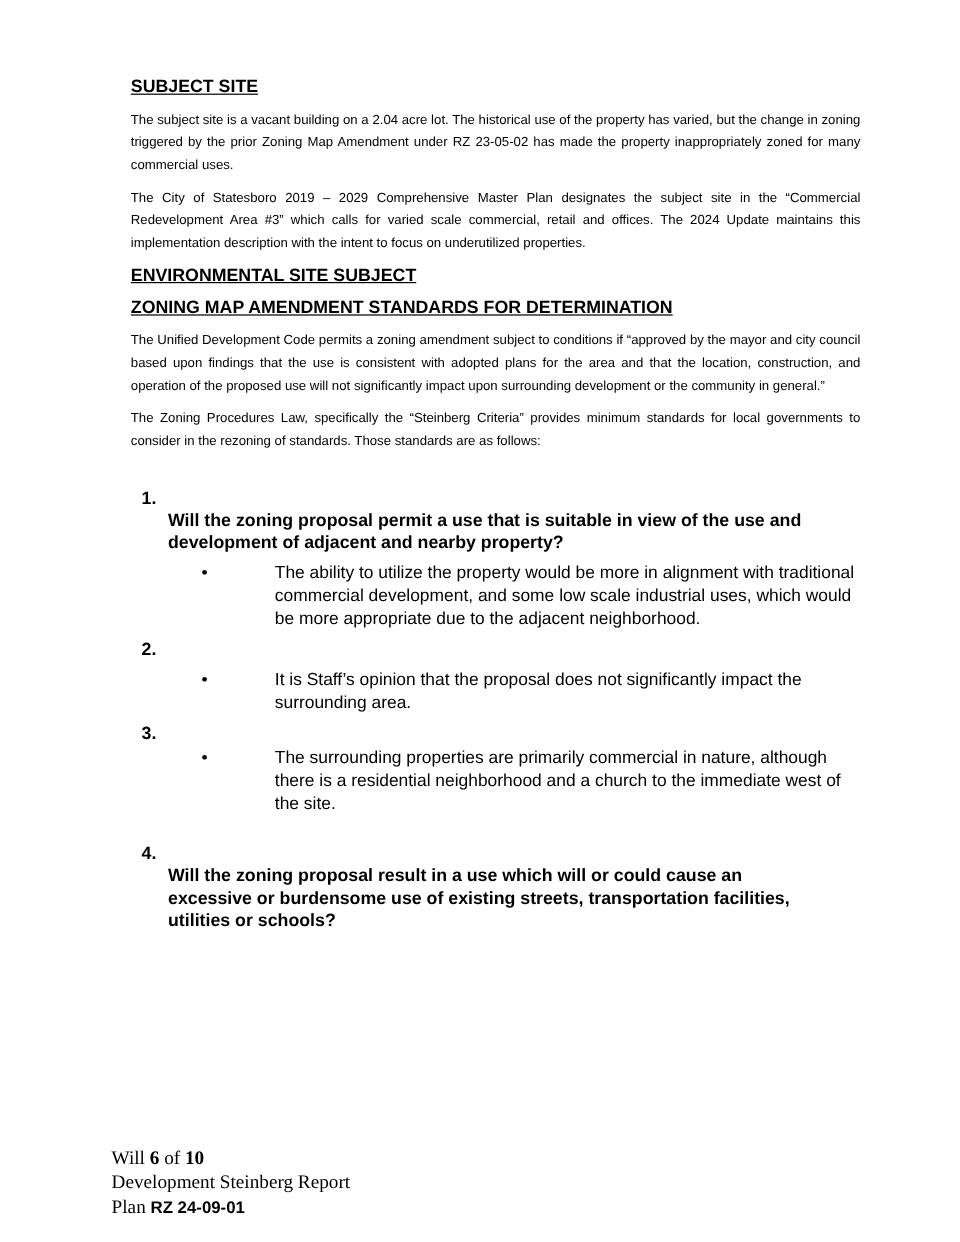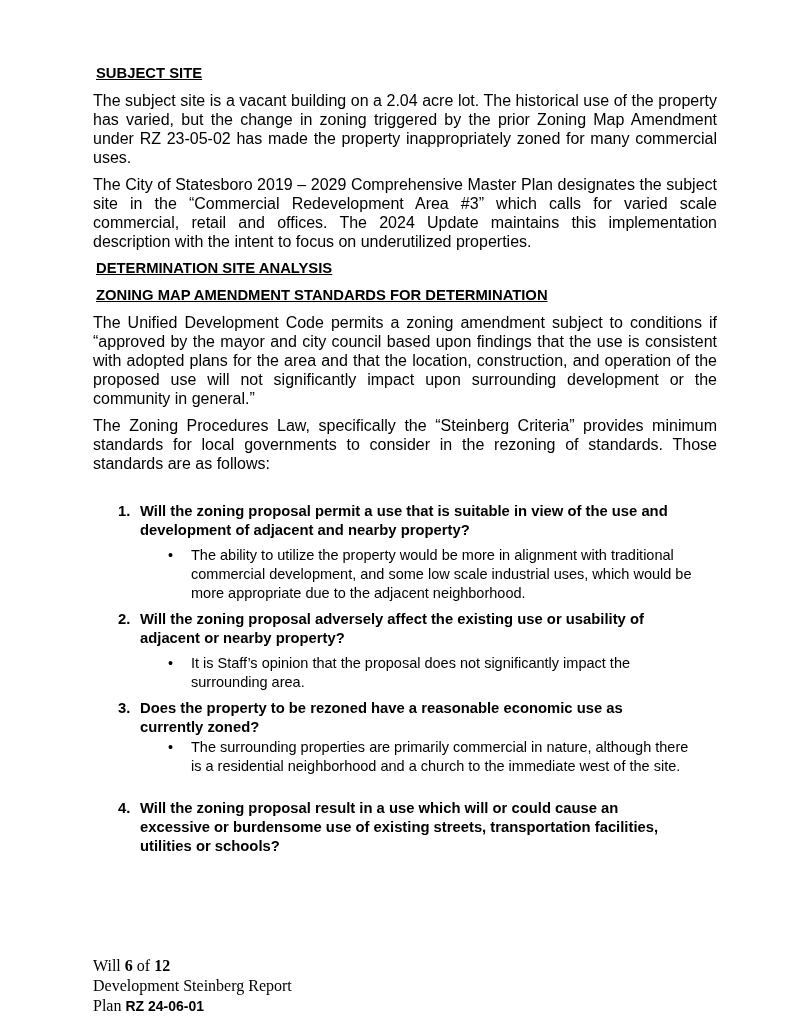--- a/index.html
+++ b/index.html
@@ -17,26 +17,26 @@
     left: 93px;
     top: 0;
     width: 624px;
     padding-top: 64px;
   }
   .sec-heading {
     font-size: 14.8px;
     font-weight: bold;
     text-decoration: underline;
     line-height: 19px;
-    margin: 0 0 8px 3px;
+    margin: 0 0 8px 16px;
   }
   .para {
-    font-size: 16px;
+    font-size: 11px;
     line-height: 19px;
-    margin: 0 0 8px 0;
+    margin: 0 0 8px 16px;
   }
   .para.justify { text-align: justify; }
   .it { }
   .bd { font-weight: bold; }
   .spacer-large { height: 21px; }
   .spacer-medium { height: 16px; }
   .list-item { margin: 0 0 7px 0; }
   .q-row { display: flex; margin: 0 0 6px 0; }
   .q-row.tight { margin-bottom: 1px; }
   .q-num {
@@ -45,32 +45,34 @@
     margin-left: 25px;
     font-weight: bold;
     font-size: 14.8px;
     line-height: 19px;
   }
   .q-text {
     font-weight: bold;
     font-size: 14.8px;
     line-height: 19px;
     max-width: 532px;
+    margin-top: 18px;
   }
   .bullet-row { display: flex; margin-left: 75px; }
   .bullet-dot {
     flex: none;
     width: 23px;
     font-size: 14.5px;
     line-height: 19px;
   }
   .bullet-text {
     font-size: 14.5px;
     line-height: 19px;
     max-width: 508px;
+    margin-left: 38px;
   }
   .footer {
     position: absolute;
     left: 93px;
     top: 956px;
     font-family: "Liberation Serif", "DejaVu Serif", serif;
     font-size: 16px;
     line-height: 20px;
   }
   .case-number {
@@ -79,61 +81,59 @@
     font-size: 14px;
   }
 </style>
 </head>
 <body>
 
 <div class="page-content" id="doc-body">
     <div class="sec-heading">SUBJECT SITE</div>
     <p class="para justify"><span>The subject site is a vacant building on a 2.04 acre lot. The historical use of the property has varied, but the change in zoning triggered by the prior Zoning Map Amendment under RZ 23-05-02 has made the property inappropriately zoned for many commercial uses.</span></p>
     <p class="para justify"><span>The </span><span class="it">City of Statesboro 2019 – 2029 Comprehensive Master Plan</span><span> designates the subject site in the “Commercial Redevelopment Area #3” which calls for varied scale commercial, retail and offices. The </span><span class="it">2024 Update</span><span> maintains this implementation description with the intent to focus on underutilized properties.</span></p>
-    <div class="sec-heading">DETERMINATION SITE ANALYSIS</div>
+    <div class="sec-heading">ENVIRONMENTAL SITE SUBJECT</div>
     <div class="sec-heading">ZONING MAP AMENDMENT STANDARDS FOR DETERMINATION</div>
     <p class="para justify"><span>The </span><span class="it">Unified Development Code</span><span> permits a zoning amendment subject to conditions if “approved by the mayor and city council based upon findings that the use is consistent with adopted plans for the area and that the location, construction, and operation of the proposed use will not significantly impact upon surrounding development or the community in general.”</span></p>
     <p class="para justify"><span>The Zoning Procedures Law, specifically the “Steinberg Criteria” provides minimum standards for local governments to consider in the rezoning of standards. Those standards are as follows:</span></p>
     <div class="spacer-large"></div>
     <div class="list-item">
       <div class="q-row">
         <span class="q-num">1.</span>
         <div class="q-text">Will the zoning proposal permit a use that is suitable in view of the use and development of adjacent and nearby property?</div>
       </div>
       <div class="bullet-row">
         <span class="bullet-dot">•</span>
         <div class="bullet-text">The ability to utilize the property would be more in alignment with traditional commercial development, and some low scale industrial uses, which would be more appropriate due to the adjacent neighborhood.</div>
       </div>
     </div>
     <div class="list-item">
       <div class="q-row">
         <span class="q-num">2.</span>
-        <div class="q-text">Will the zoning proposal adversely affect the existing use or usability of adjacent or nearby property?</div>
       </div>
       <div class="bullet-row">
         <span class="bullet-dot">•</span>
         <div class="bullet-text">It is Staff’s opinion that the proposal does not significantly impact the surrounding area.</div>
       </div>
     </div>
     <div class="list-item">
       <div class="q-row tight">
         <span class="q-num">3.</span>
-        <div class="q-text">Does the property to be rezoned have a reasonable economic use as currently zoned?</div>
       </div>
       <div class="bullet-row">
         <span class="bullet-dot">•</span>
         <div class="bullet-text">The surrounding properties are primarily commercial in nature, although there is a residential neighborhood and a church to the immediate west of the site.</div>
       </div>
     </div>
     <div class="spacer-medium"></div>
     <div class="list-item">
       <div class="q-row">
         <span class="q-num">4.</span>
         <div class="q-text">Will the zoning proposal result in a use which will or could cause an excessive or burdensome use of existing streets, transportation facilities, utilities or schools?</div>
       </div>
     </div>
   </div>
 
 <div class="footer">
-  <div class="line"><span>Will </span><span class="bd">6</span><span> of </span><span class="bd">12</span></div>
+  <div class="line"><span>Will </span><span class="bd">6</span><span> of </span><span class="bd">10</span></div>
   <div class="line it">Development Steinberg Report</div>
-  <div class="line"><span class="it">Plan </span><span class="case-number">RZ 24-06-01</span></div>
+  <div class="line"><span class="it">Plan </span><span class="case-number">RZ 24-09-01</span></div>
 </div>
 
 </body></html>

